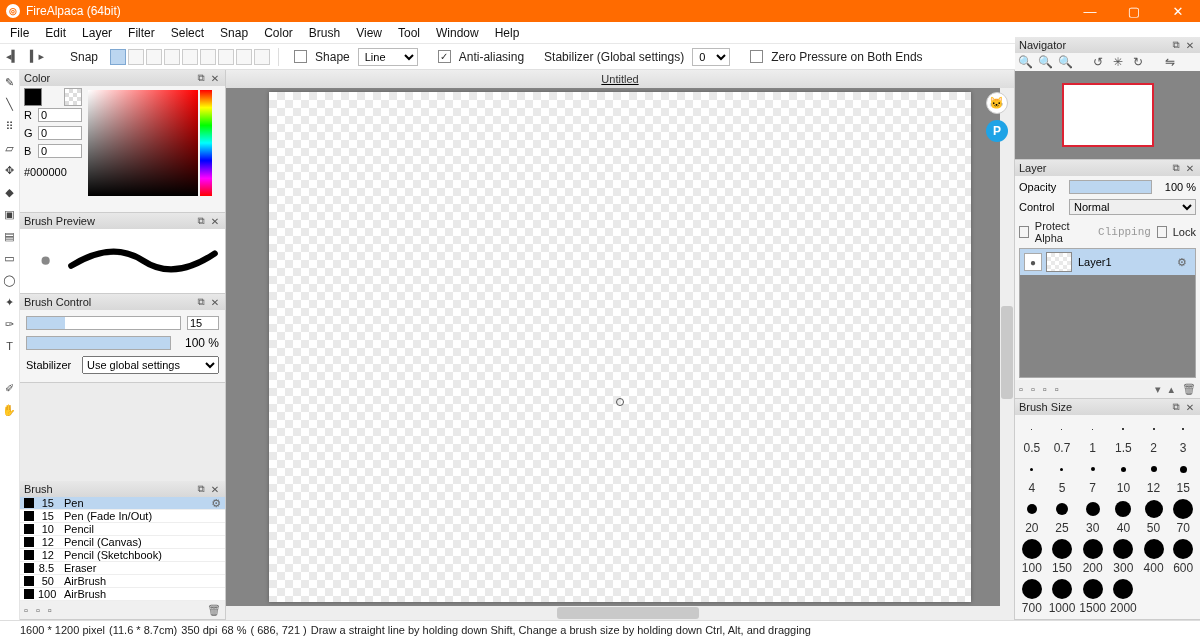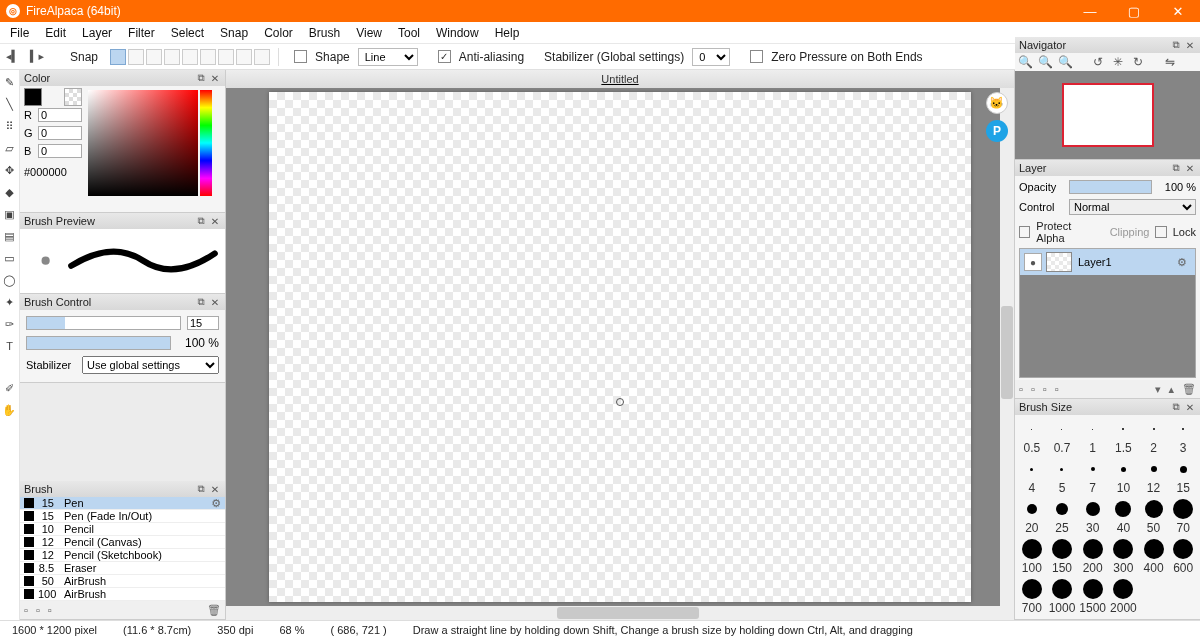--- a/index.html
+++ b/index.html
@@ -80,34 +80,34 @@
 .navthumb { flex:1; display:flex; align-items:center; justify-content:center; }
 .navthumb .frame { width:92px; height:64px; background:#fff; border:2px solid #d23; }
 .layerbody { display:flex; flex-direction:column; padding:2px 4px; gap:2px; }
 .layerbody .row { display:flex; align-items:center; gap:6px; height:18px; }
 .layerbody .row label { font-size:11px; width:44px; }
 .layerbody select { flex:1; height:16px; font-size:11px; border:1px solid #aaa; }
 .layerbody .op .slider{ flex:1; } .layerbody .op .pct{ width:38px; text-align:right;}
 .lchecks { display:flex; align-items:center; gap:6px; padding:2px 4px; }
 .lchecks .cb { width:12px; height:12px; border:1px solid #888; }
 .lchecks span { font-size:11px; color:#222; }
-.lchecks span.dim{ color:#999;}
+.lchecks span.dim{ color:#999;font-family:Liberation Mono, monospace;}
 .layerlist { height:130px; background:#858585; border:1px solid #aaa; margin:2px 4px; position:relative;}
 .layerrow { height:26px; background:#bcd6f0; display:flex; align-items:center; }
 .layerrow .vis { width:18px; height:18px; margin:0 4px; border:1px solid #aaa; background:#fff; display:flex;align-items:center;justify-content:center; font-size:10px; color:#555;}
 .layerrow .lthumb { width:26px; height:20px; background:repeating-conic-gradient(#e9e9e9 0 25%, #fff 0 50%) 0 0/8px 8px; border:1px solid #888; margin-right:6px;}
 .layerrow .lname { font-size:11px; flex:1;}
 .layerrow .cog { width:14px; color:#666; margin-right:4px;}
 .layerfoot { height:18px; display:flex; align-items:center; padding:0 4px; gap:8px; color:#666; background:#f0f0f0;}
 .brushsize { padding:4px; display:grid; grid-template-columns:repeat(6,1fr); gap:4px; }
 .bscell{ display:flex; flex-direction:column; align-items:center; gap:2px; }
 .bscell .dot{ width:20px; height:20px; display:flex; align-items:center; justify-content:center;}
 .bscell .dot div{ background:#000; border-radius:50%;}
 .bscell .txt{ font-size:12px; color:#333; }
-.statusbar { height:18px; background:#fff; display:flex; align-items:center; padding-left:12px; font-size:11px; color:#222; gap:26px; border-top:1px solid #ddd;text-align:right;}
+.statusbar { height:18px; background:#fff; display:flex; align-items:center; padding-left:20px; font-size:11px; color:#222; gap:4px; border-top:1px solid #ddd;text-align:right;}
 .cb.chk::after{ content:"✓"; }
 .vscroll { position:absolute; right:0; top:0; width:14px; height:100%; background:#eee;} .vscroll .thumb{ position:absolute; left:1px; top:42%; width:12px; height:18%; background:#c9c9c9; border-radius:3px;}
 </style>
 </head>
 <body>
 
 <div class="titlebar">
   <div class="logo">◎</div>
   <div class="title">FireAlpaca (64bit)</div>
   <div class="winbtn">—</div>

